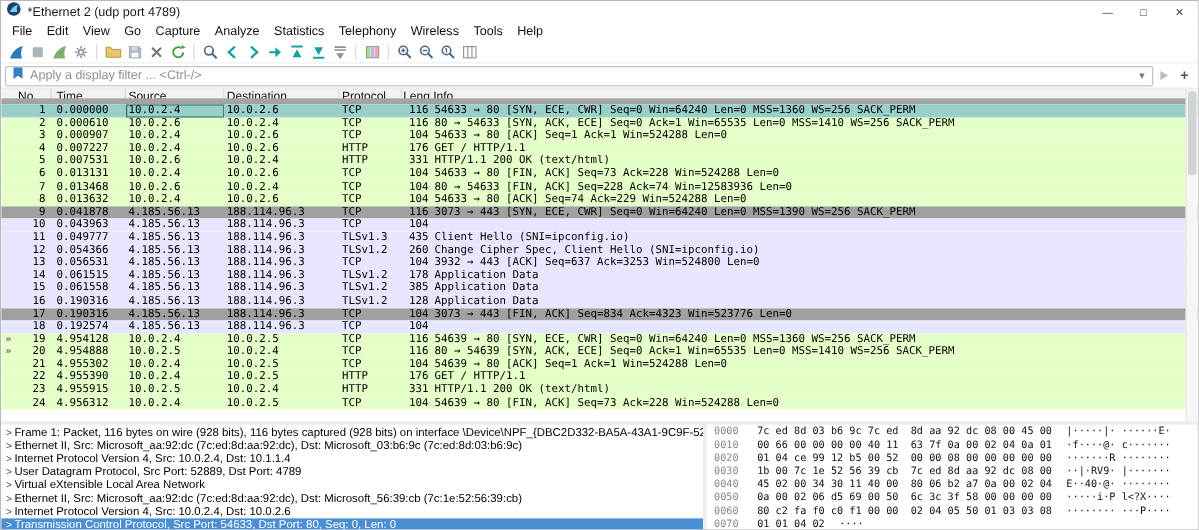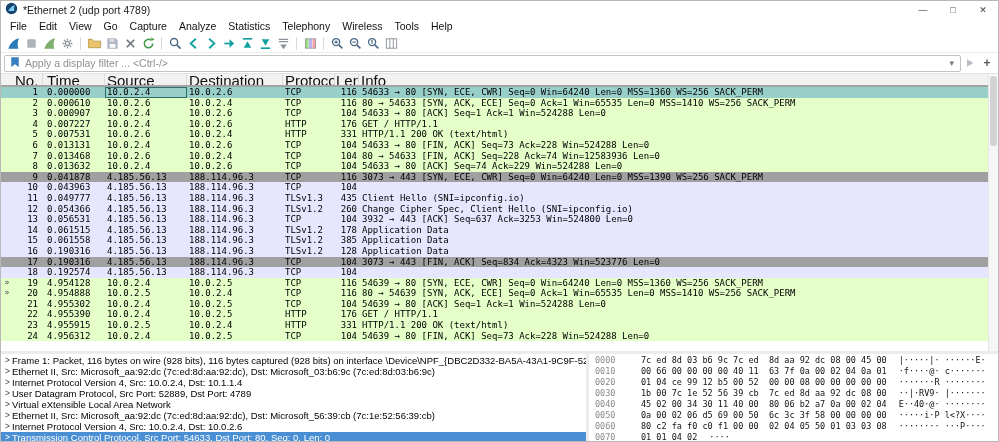--- a/index.html
+++ b/index.html
@@ -18,21 +18,21 @@
 .tb-sep{width:1px;height:13px;background:#d9d9d9;margin:0 4px}
 
 #filterbar{height:21px;flex:0 0 auto;display:flex;align-items:center;padding:1px 3px;background:#fff;border-bottom:1px solid #e3e3e3}
 #filter-input{flex:1;height:17px;border:1px solid #c3c3c3;border-radius:2px;display:flex;align-items:center;background:#fff;padding:0 4px;overflow:hidden}
 #filter-placeholder{flex:1;color:#8f8f8f;font-size:10.5px;padding-left:4px;white-space:nowrap}
 .f-dd{color:#777;font-size:9px;padding:0 2px}
 .f-apply{width:18px;display:flex;align-items:center;justify-content:center}
 .f-plus{width:16px;text-align:center;color:#555;font-size:12px;font-weight:bold}
 
 #list-area{height:277px;flex:0 0 auto;position:relative;background:#fff;overflow:hidden}
-#lheader{height:13px;display:flex;background:#f2f2f2;border-bottom:2px solid #a3a3a3;font-size:15px;color:#111}
+#lheader{height:13px;display:flex;background:#f2f2f2;border-bottom:5px solid #a3a3a3;font-size:10px;color:#111}
 .hcell{border-right:1px solid #dcdcdc;padding:0 2px;white-space:nowrap;overflow:hidden;flex:0 0 auto;line-height:13px}
 .hc-no{width:42px;padding-left:14px}.hc-time{width:62px;padding-left:4px}.hc-src{width:82px}.hc-dst{width:96px}.hc-proto{width:52px}.hc-len{width:24px;padding:0 1px}.hc-info{flex:1 1 auto}
 .prow{display:flex;height:10.6px;line-height:10.7px;font-family:"DejaVu Sans Mono","Liberation Mono",monospace;font-size:9px;white-space:nowrap;color:#000}
 .pcell{overflow:hidden;flex:0 0 auto}
 .c-mark{width:12px;font-size:8px;color:#444;text-align:center}
 .c-no{width:30px;text-align:right;padding-right:5px}
 .c-time{width:62px;padding-left:4px}
 .c-src{width:82px;padding-left:2px}
 .c-dst{width:96px;padding-left:2px}
 .c-proto{width:52px;padding-left:2px}
@@ -51,21 +51,21 @@
 #details{width:585px;flex:0 0 auto;background:#fff;overflow:hidden;padding-top:1px}
 #vsplit{width:3px;flex:0 0 auto;background:#ececec}
 #hexpane{flex:1 1 auto;background:#fff;overflow:hidden;padding:1px 0 0 6px}
 .drow{height:11px;line-height:11px;display:flex;font-size:9.5px;white-space:nowrap;overflow:hidden;color:#000}
 .dexp{width:11px;padding-left:4px;color:#444;font-size:8.5px;flex:0 0 auto}
 .dtext{flex:1 1 auto;overflow:hidden}
 .dsel{background:var(--detail-selected-bg);color:var(--detail-selected-fg)}
 .dsel .dexp{color:var(--detail-selected-fg)}
 .hrow{height:11px;line-height:11px;display:flex;font-family:"DejaVu Sans Mono","Liberation Mono",monospace;font-size:8.5px;white-space:pre;color:#111}
 .hoff{width:28px;color:#8a8a8a;flex:0 0 auto}
-.hbytes{margin-left:18px;flex:0 0 auto}
+.hbytes{margin-left:8px;flex:0 0 auto}
 .hascii{margin-left:12px;flex:0 0 auto}
 </style>
 </head>
 <body>
 
 <div id="win">
 
   <div id="titlebar">
     <span id="app-icon"><svg width="13" height="13" viewBox="0 0 16 16">
           <circle cx="8" cy="8" r="7" fill="#16436f"></circle>

